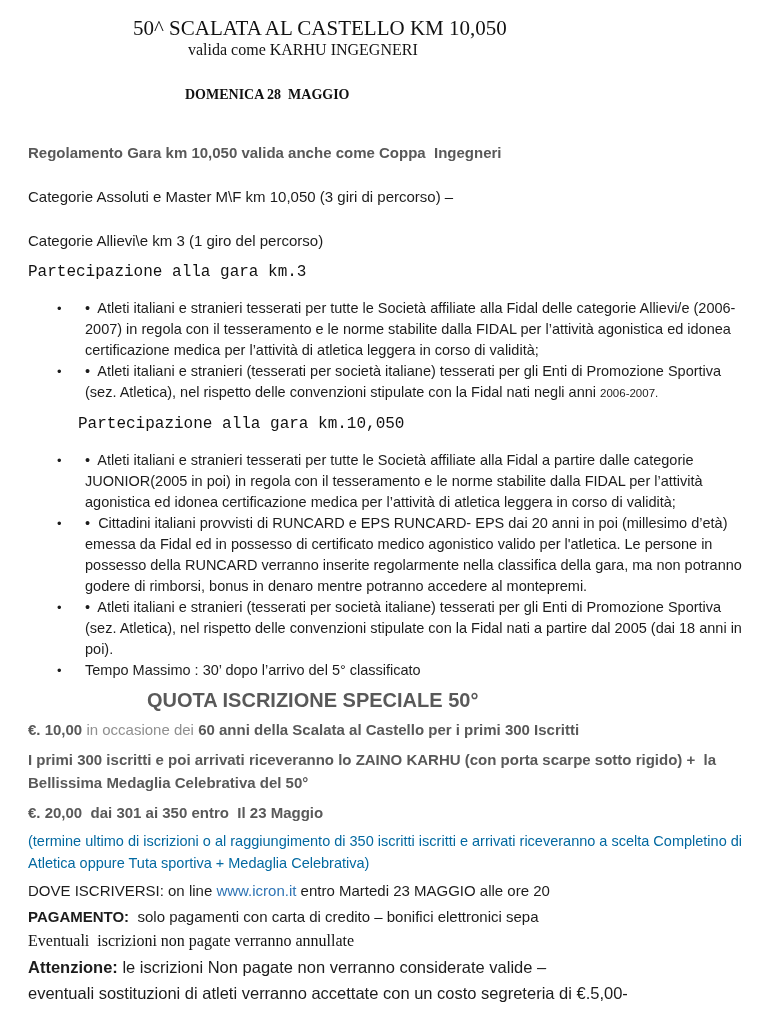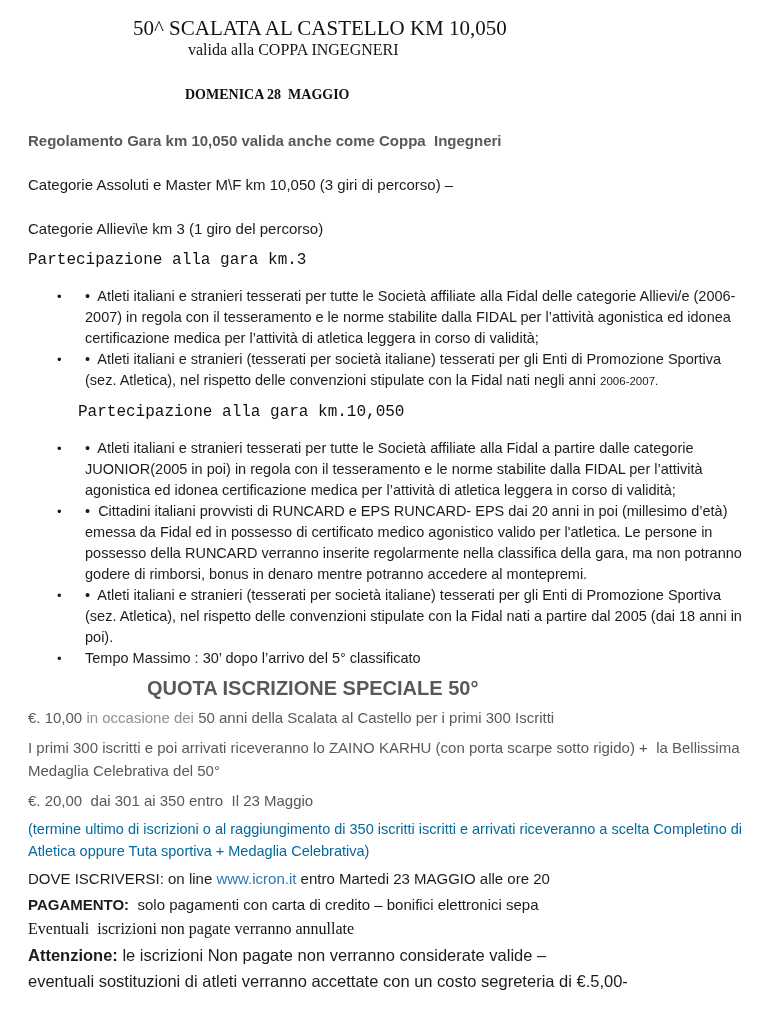--- a/index.html
+++ b/index.html
@@ -14,57 +14,57 @@
     color:#1c1c1c;
   }
   .t { white-space:pre-wrap; }
 
   
   .title   { font-family:"Liberation Serif", serif; font-size:21px; line-height:24px; margin-left:105px; color:#111; }
   .subtitle{ font-family:"Liberation Serif", serif; font-size:16px; line-height:20px; margin-left:160px; color:#111; }
   .dateline{ font-family:"Liberation Serif", serif; font-size:14px; line-height:22px; font-weight:700; margin:24px 0 0 157px; color:#111; }
 
   
-  .reg  { margin-top:24px; font-size:15px; line-height:22px; font-weight:700; color:#595959; }
+  .reg  { margin-top:36px; font-size:15px; line-height:22px; font-weight:700; color:#595959; }
   .cat  { margin-top:22px; font-size:15px; line-height:22px; color:#1c1c1c; }
 
   
   .serifhead { margin-top:8px; font-family:Liberation Mono, monospace; font-size:16px; line-height:24px; color:#111; }
   .serifhead.indent { margin-top:8px; margin-left:50px; }
 
   
   .bullets { margin-top:14px; }
   .brow { display:flex; align-items:flex-start; margin:0 0 0 29px; }
   .bmark { flex:0 0 28px; font-size:13px; line-height:21px; color:#1c1c1c; }
   .btext { flex:1; font-size:14.5px; line-height:21px; color:#1c1c1c; }
   .btext .small { font-size:11.5px; }
 
   
   .quota-head { margin:8px 0 0 119px; font-size:20px; line-height:22px; font-weight:700; color:#595959; }
   .q { margin:7px 0 0 0; font-size:15px; line-height:23px; }
-  .q .gb { font-weight:400; color:#595959; }
+  .q .gb { font-weight:700; color:#595959; }
   .q .gl { font-weight:400; color:#8f8f8f; }
   .q.termine { margin-top:6px; font-size:14.5px; line-height:22px; color:#0369a1; }
 
   
   .dove { margin:6px 0 0 0; font-size:15px; line-height:22px; color:#1c1c1c; }
   .dove a.link { color:#2e74b5; text-decoration:none; cursor:pointer; }
   .pag  { margin:4px 0 0 0; font-size:15px; line-height:22px; color:#1c1c1c; }
   .pag .lbl { font-weight:700; }
   .eventuali { margin:2px 0 0 0; font-family:"Liberation Serif", serif; font-size:16px; line-height:22px; color:#111; }
   .attn { margin:2px 0 0 0; font-size:16.5px; line-height:26px; color:#1c1c1c; }
   .attn .lbl { font-weight:700; }
 </style>
 </head>
 <body>
 
 <div class="page">
 
   <div class="title t">50^ SCALATA AL CASTELLO KM 10,050</div>
-  <div class="subtitle t">valida alla COPPA INGEGNERI</div>
+  <div class="subtitle t">valida come KARHU INGEGNERI</div>
   <div class="dateline t">DOMENICA 28  MAGGIO</div>
 
   <div class="reg t">Regolamento Gara km 10,050 valida anche come Coppa  Ingegneri</div>
   <div class="cat t">Categorie Assoluti e Master M\F km 10,050 (3 giri di percorso) –</div>
   <div class="cat t">Categorie Allievi\e km 3 (1 giro del percorso)</div>
 
   <div class="serifhead t">Partecipazione alla gara km.3</div>
 
   <div class="bullets">
     <div class="brow">
@@ -93,21 +93,21 @@
       <span class="btext t">•  Atleti italiani e stranieri (tesserati per società italiane) tesserati per gli Enti di Promozione Sportiva (sez. Atletica), nel rispetto delle convenzioni stipulate con la Fidal nati a partire dal 2005 (dai 18 anni in poi).</span>
     </div>
     <div class="brow">
       <span class="bmark">•</span>
       <span class="btext t">Tempo Massimo : 30’ dopo l’arrivo del 5° classificato</span>
     </div>
   </div>
 
   <div class="quota-head t">QUOTA ISCRIZIONE SPECIALE 50°</div>
 
-  <p class="q"><span class="gb t">€. 10,00</span><span class="gl t"> in occasione dei </span><span class="gb t">50 anni della Scalata al Castello per i primi 300 Iscritti</span></p>
+  <p class="q"><span class="gb t">€. 10,00</span><span class="gl t"> in occasione dei </span><span class="gb t">60 anni della Scalata al Castello per i primi 300 Iscritti</span></p>
 
   <p class="q"><span class="gb t">I primi 300 iscritti e poi arrivati riceveranno lo ZAINO KARHU (con porta scarpe sotto rigido) +  la Bellissima Medaglia Celebrativa del 50°</span></p>
 
   <p class="q"><span class="gb t">€. 20,00  dai 301 ai 350 entro  Il 23 Maggio</span></p>
 
   <p class="q termine t">(termine ultimo di iscrizioni o al raggiungimento di 350 iscritti iscritti e arrivati riceveranno a scelta Completino di Atletica oppure Tuta sportiva + Medaglia Celebrativa)</p>
 
   <p class="dove"><span class="t">DOVE ISCRIVERSI: on line </span><a class="link t">www.icron.it</a><span class="t"> entro Martedi 23 MAGGIO alle ore 20</span></p>
 
   <p class="pag"><span class="lbl t">PAGAMENTO:</span><span class="t">  solo pagamenti con carta di credito – bonifici elettronici sepa</span></p>

